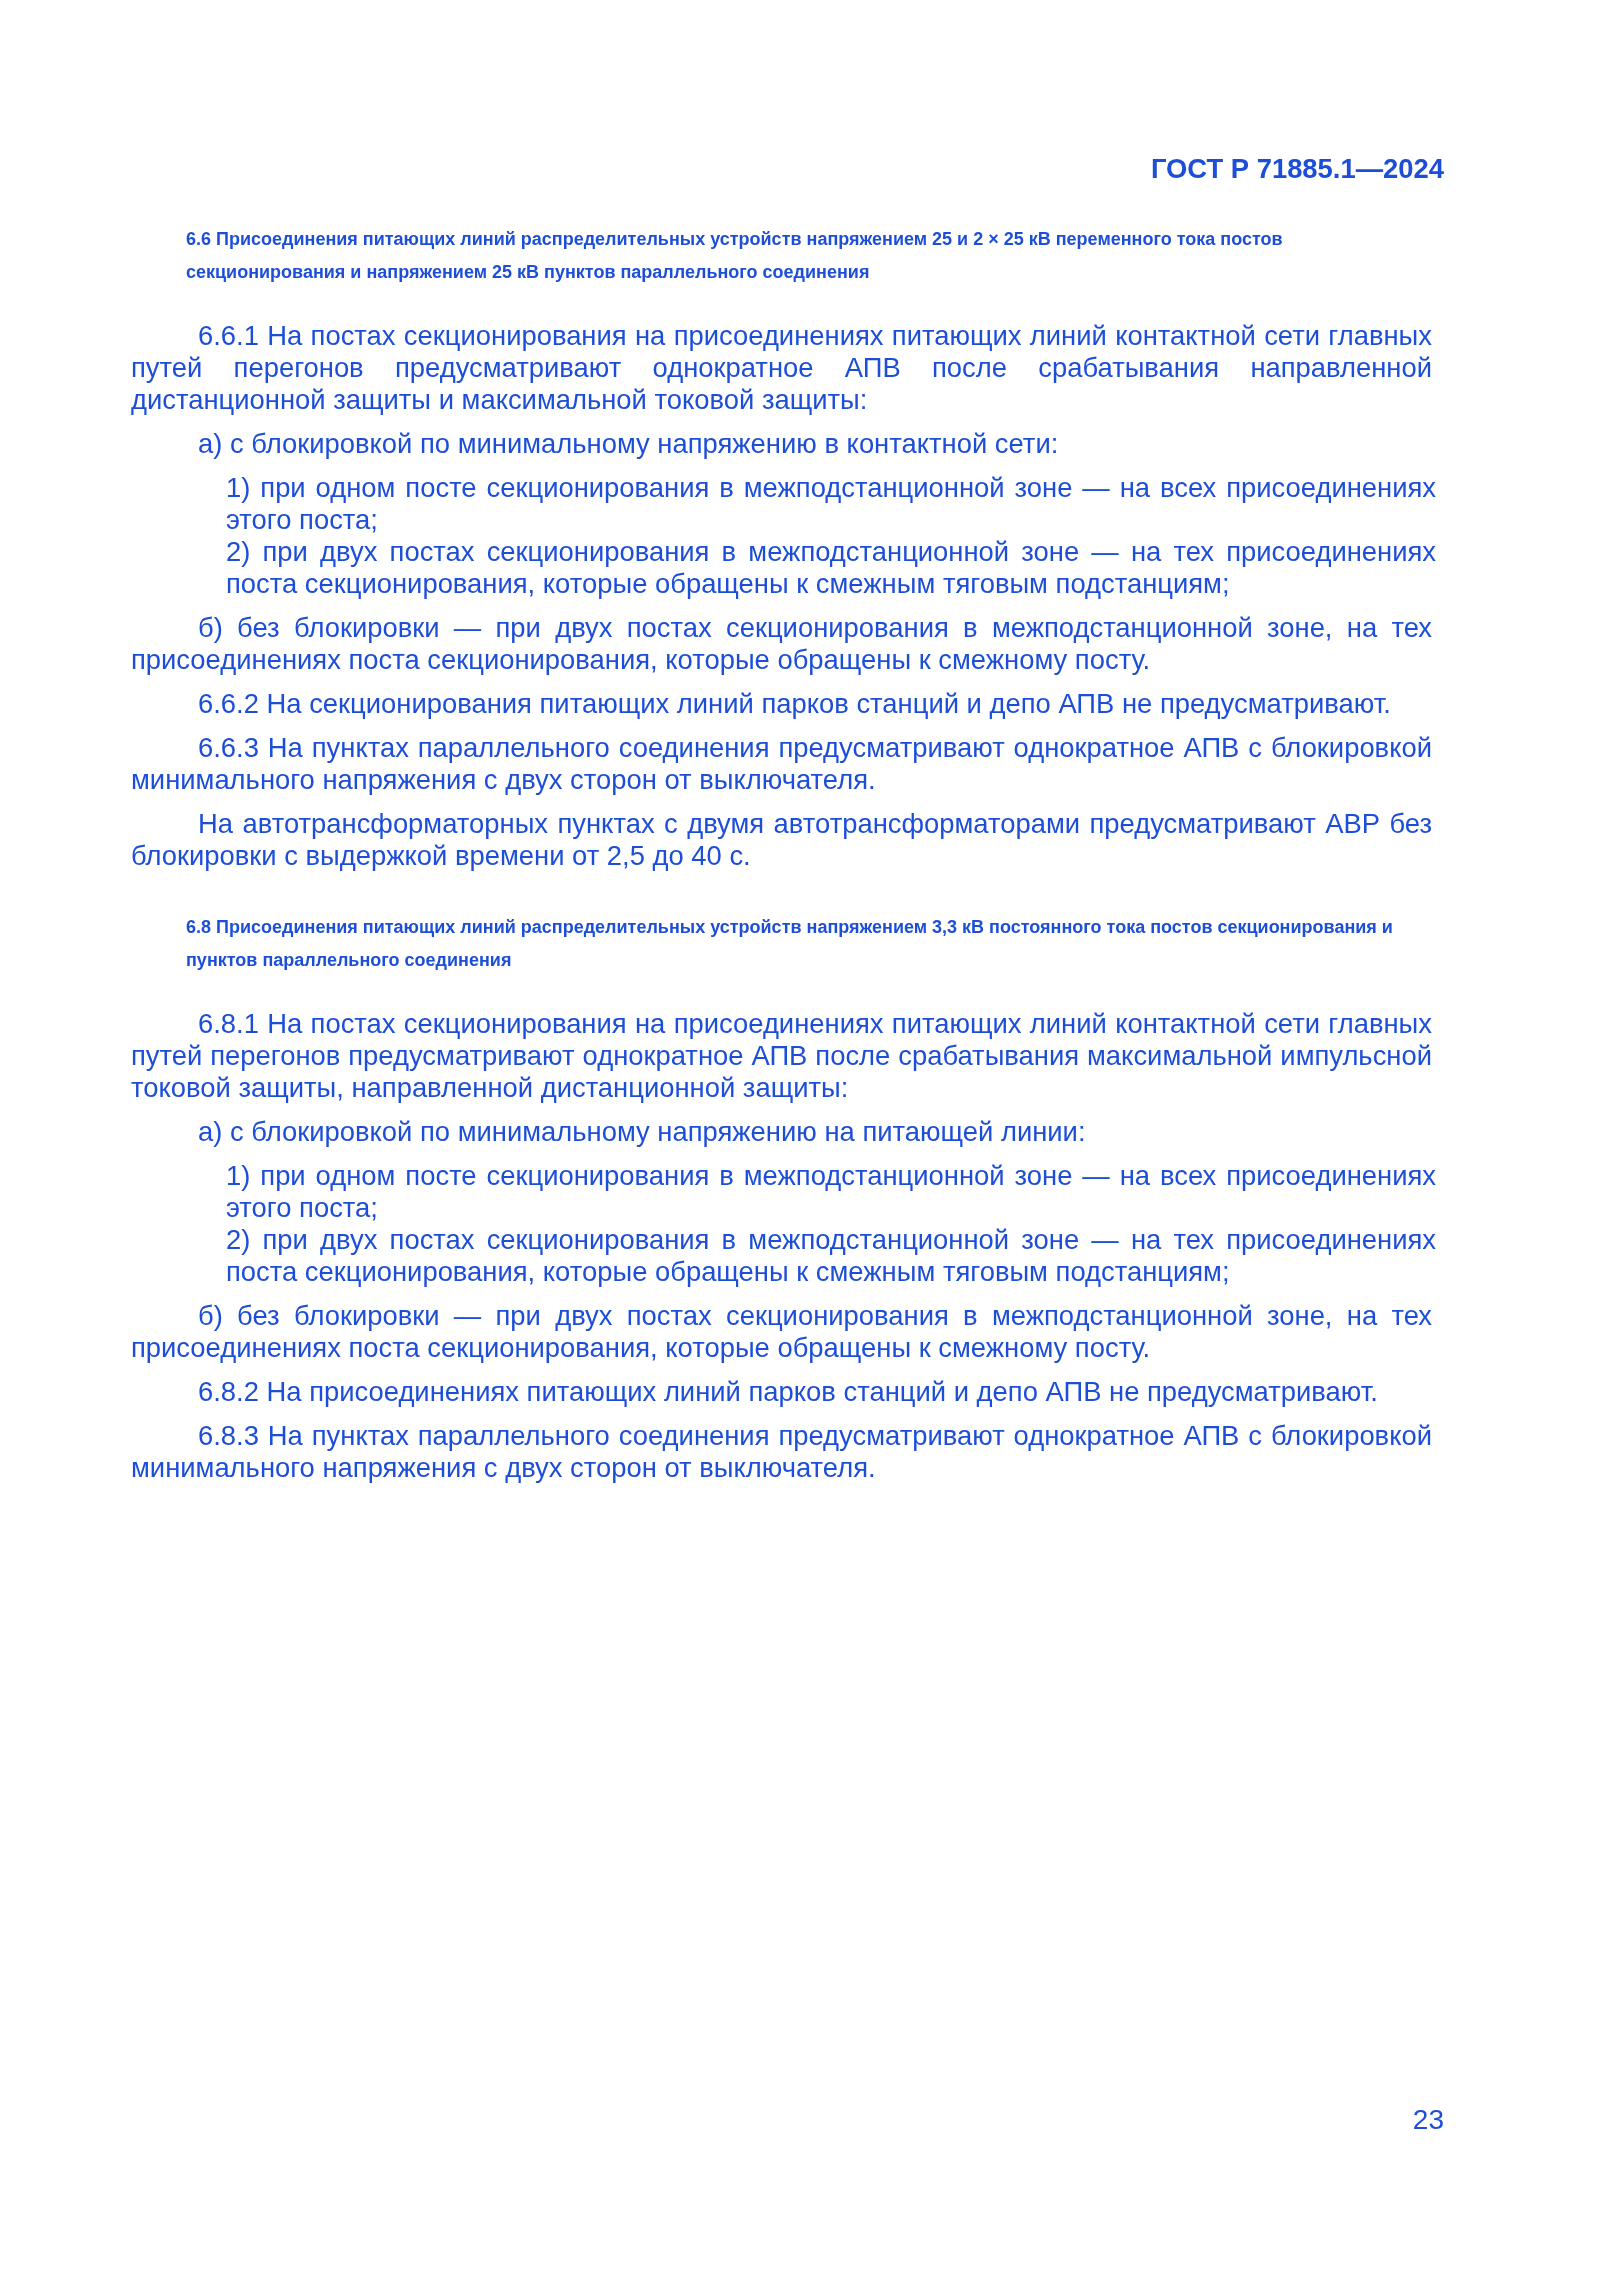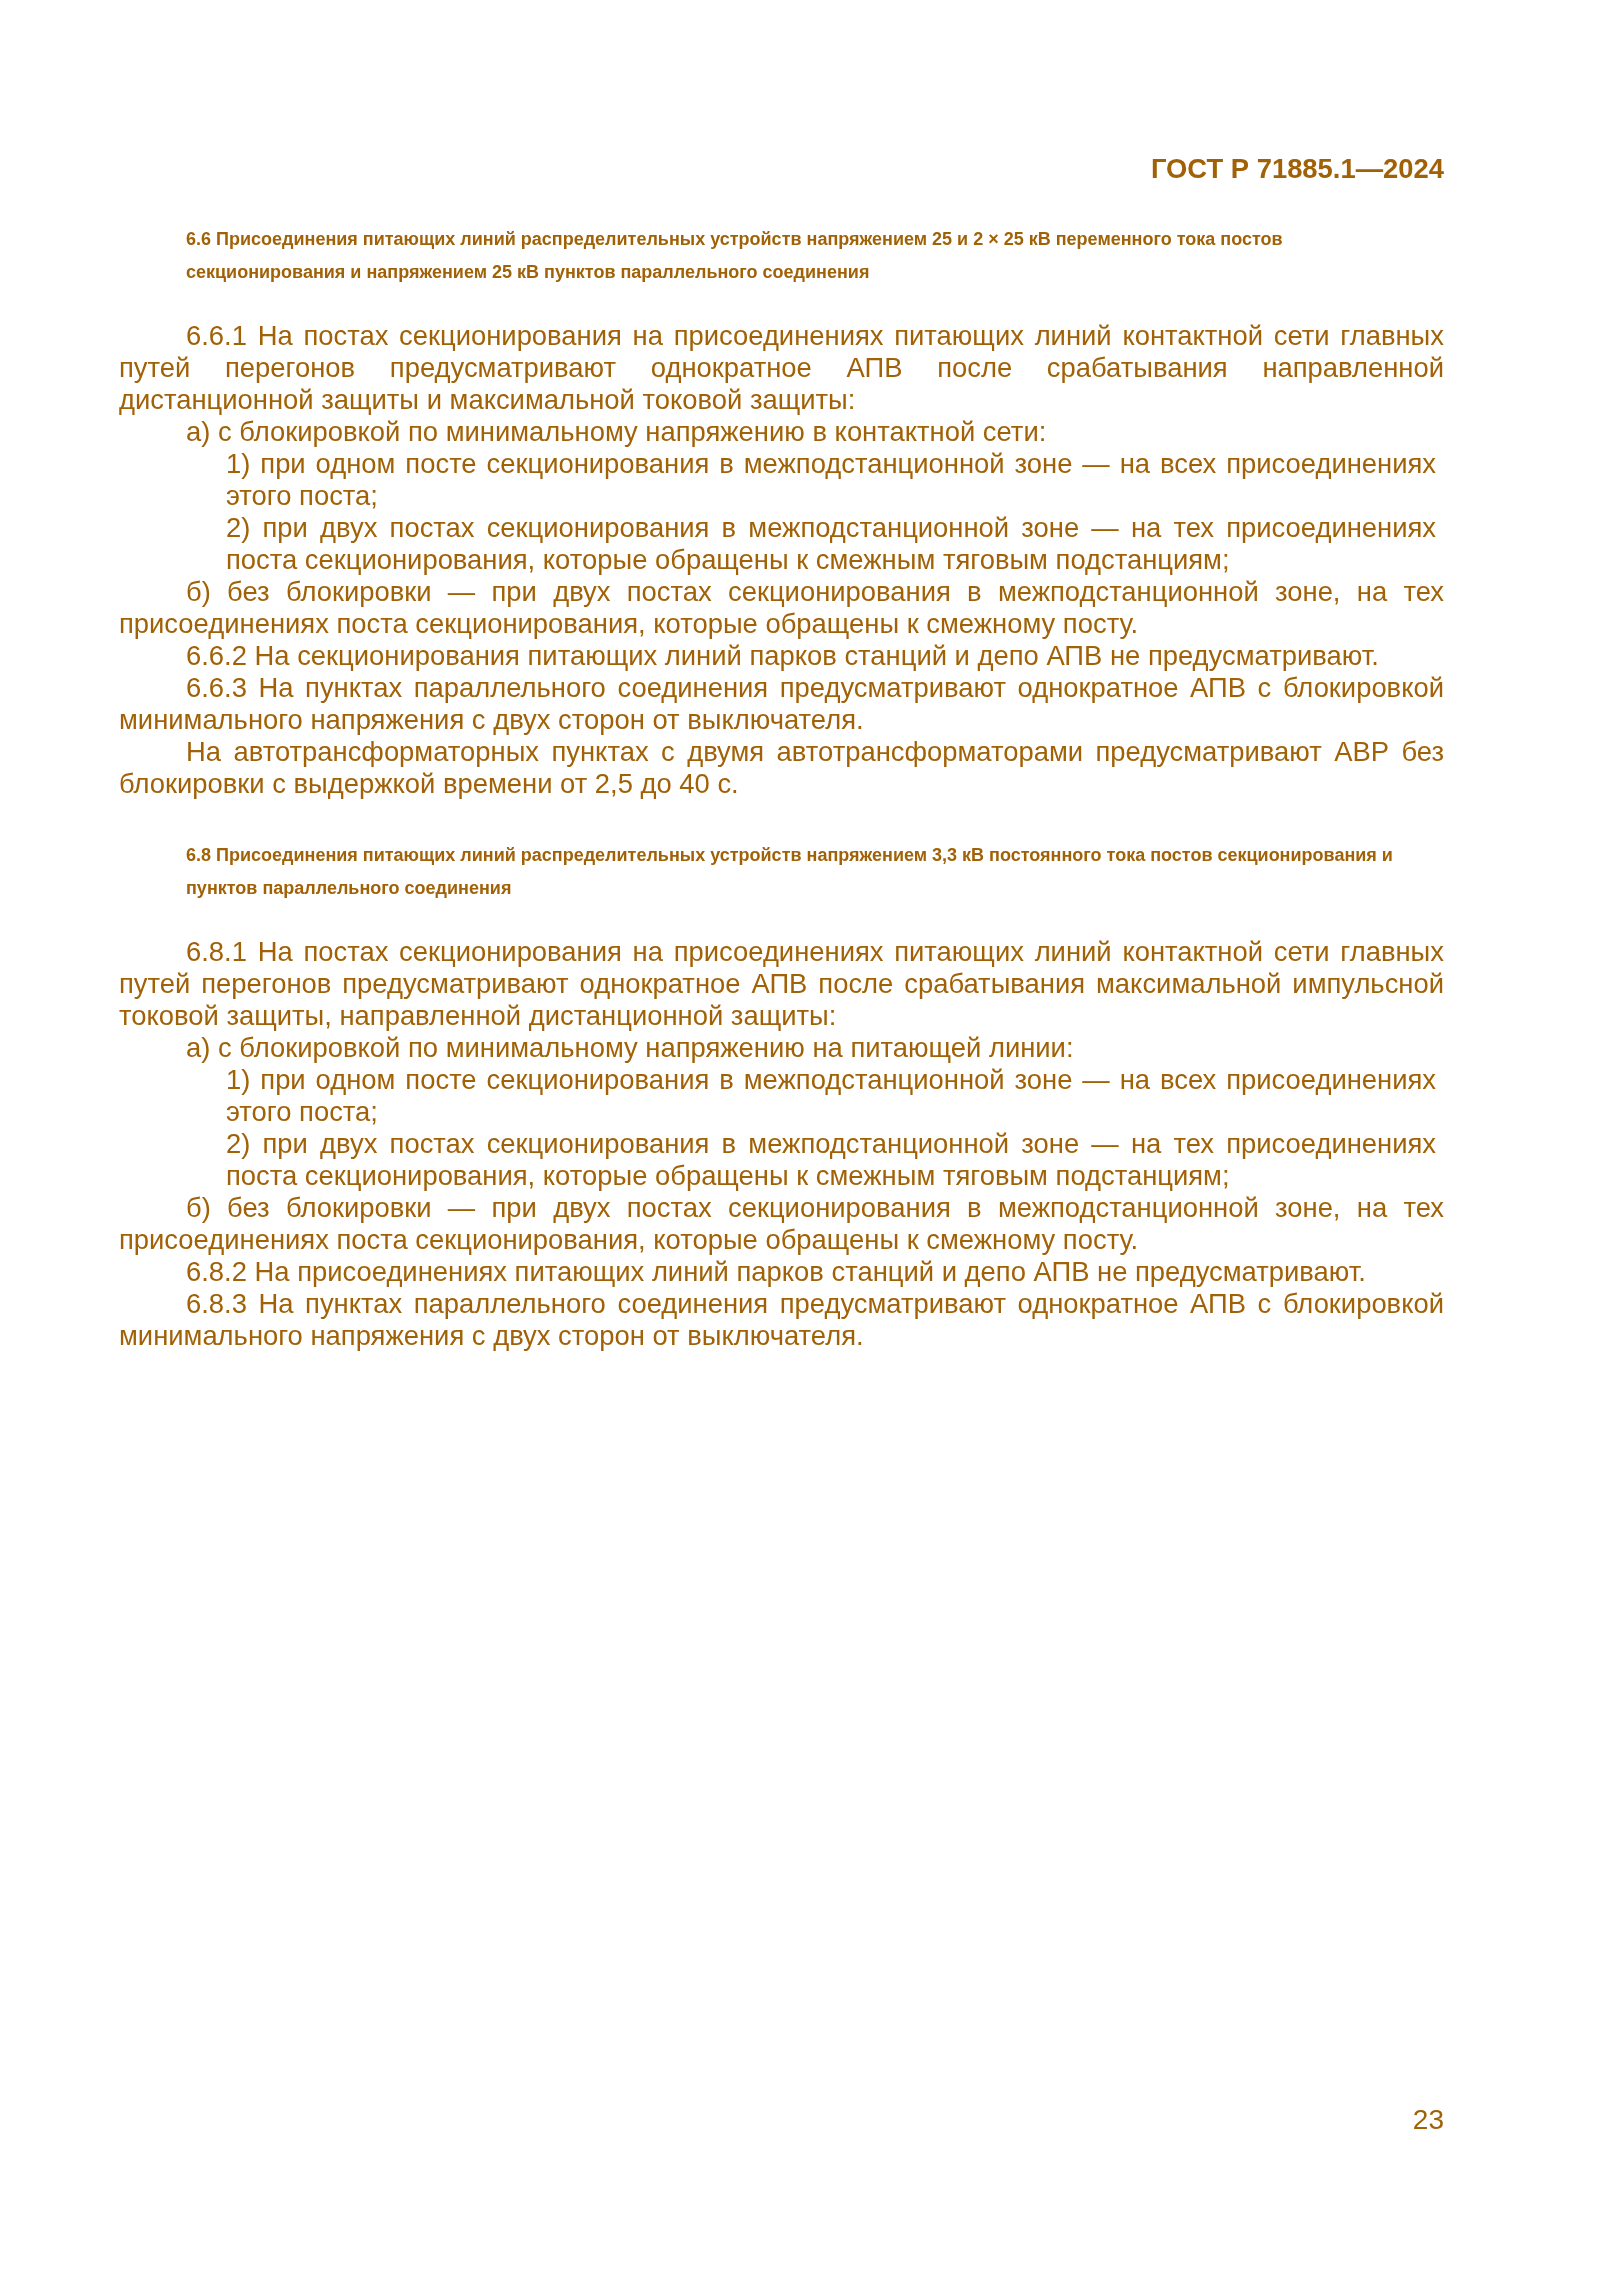--- a/index.html
+++ b/index.html
@@ -6,21 +6,21 @@
     margin: 0;
     padding: 0;
     background: #e8e8e8;
   }
   .page {
     position: relative;
     width: 1621px;
     height: 2293px;
     background: #ffffff;
     font-family: "Liberation Sans", sans-serif;
-    color: #a16207;
+    color: #1d4ed8;
     overflow: hidden;
   }
   .running-header {
     position: absolute;
     top: 153px;
     left: 119px;
     right: 177px;
     text-align: right;
     font-size: 27.4px;
     line-height: 32px;
@@ -39,21 +39,21 @@
     font-size: 18px;
     line-height: 33px;
     font-weight: bold;
     text-align: left;
     margin: 39px 0 31px 67px;
   }
   .heading.first {
     margin-top: 0;
   }
   p.para {
-    margin: 0;
+    margin: 12px;
     text-indent: 67px;
   }
   p.para.sub {
     margin: 0 8px 0 107px;
     text-indent: 0;
   }
   .page-number {
     position: absolute;
     right: 177px;
     bottom: 157px;

